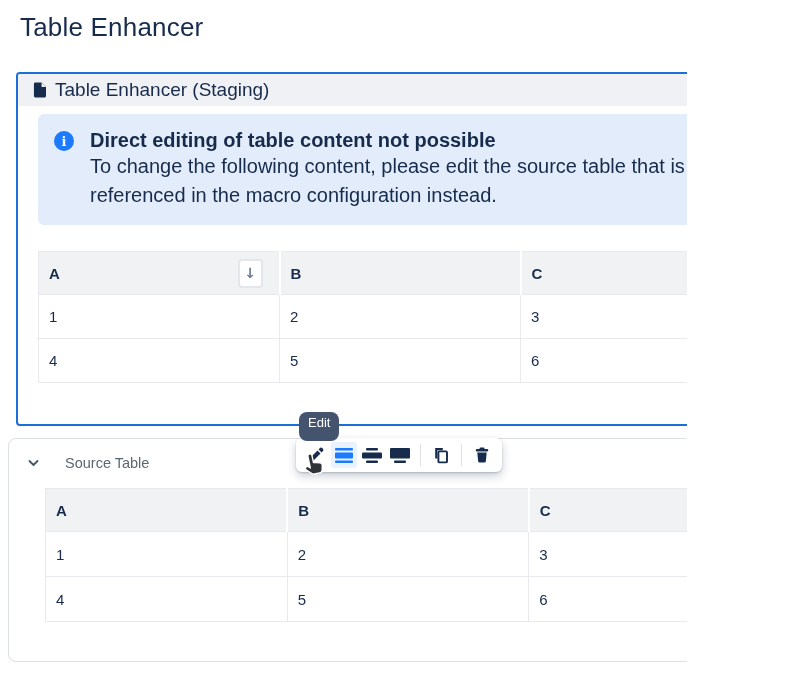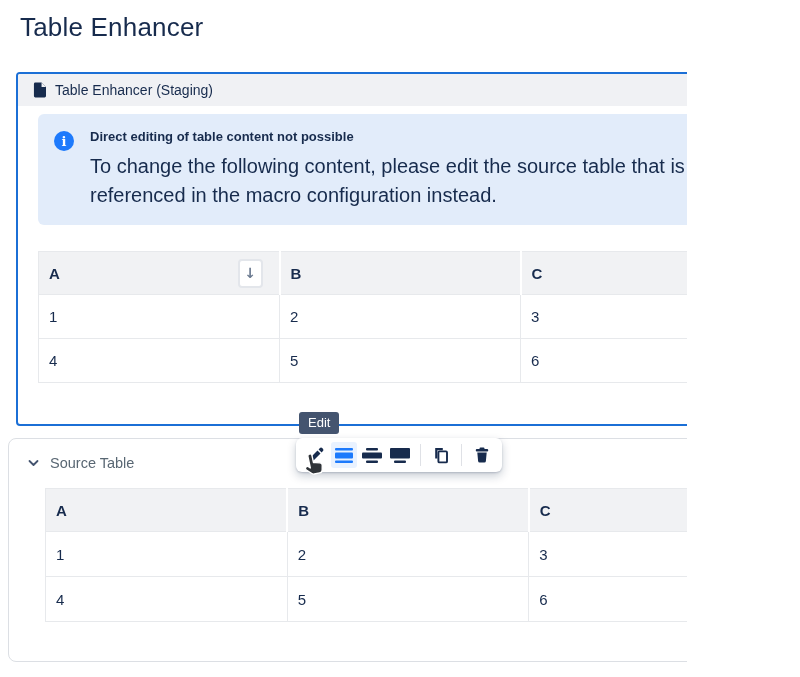--- a/index.html
+++ b/index.html
@@ -12,33 +12,33 @@
     position:absolute; left:20px; top:12px;
     font-size:26px; font-weight:500; color:#172B4D; letter-spacing:.2px;
   }
   
   .staging-panel {
     position:absolute; left:16px; top:72px; width:768px; height:354px;
     border:2px solid #1B6FD6; border-radius:4px; background:#fff; overflow:hidden;
   }
   .panel-header {
     height:32px; background:#F0F1F4; display:flex; align-items:center; gap:9px;
-    padding-left:15px; font-size:14px; color:#172B4D;
+    padding-left:15px; font-size:19px; color:#172B4D;
   }
   .panel-body { padding:8px 20px 0 20px; }
   .info-banner {
     background:#E2ECFA; border-radius:6px; padding:15px 16px 15px 16px;
     display:flex; gap:16px; align-items:flex-start;
   }
   .info-circle {
     width:20px; height:20px; border-radius:50%; background:#1D7AFC; flex:0 0 20px;
     color:#fff; font-size:13px; font-weight:700; display:flex; align-items:center;
     justify-content:center; font-family:"DejaVu Serif",serif; margin-top:2px;
   }
-  .banner-title { font-size:13px; font-weight:700; color:#172B4D; margin-bottom:8px; }
+  .banner-title { font-size:20px; font-weight:700; color:#172B4D; }
   .banner-body { font-size:20px; color:#172B4D; line-height:1.45; max-width:625px; }
   
   table.data-table { width:100%; border-collapse:collapse; font-size:15px; table-layout:fixed; }
   .data-table th {
     background:#F1F2F4; text-align:left; font-weight:700; color:#172B4D;
     height:43px; padding:0 10px; border:2px solid #fff;
     border-top:1px solid #E7E9EC; border-bottom:1px solid #E7E9EC;
   }
   .data-table th:first-child { border-left:1px solid #E7E9EC; }
   .data-table th:last-child  { border-right:1px solid #E7E9EC; }
@@ -48,42 +48,42 @@
   .th-flex { display:flex; align-items:center; justify-content:space-between; }
   .sort-btn {
     width:25px; height:29px; background:#fff; border:2px solid #E3E6EB; border-radius:4px;
     display:flex; align-items:center; justify-content:center; cursor:pointer;
     color:#6B7A90; font-size:14px; font-family:"DejaVu Sans",sans-serif; margin-right:6px;
   }
   .staging-panel .panel-body table { margin-top:26px; }
   
   .edit-tooltip {
     position:absolute; left:299px; top:412px; z-index:5;
-    background:#44546F; color:#fff; font-size:13px; padding:3px 9px 4px; border-radius:3px;
+    background:#44546F; color:#fff; font-size:13px; padding:3px 9px 11px; border-radius:8px;
   }
   .macro-toolbar {
     position:absolute; left:296px; top:438px; height:34px; z-index:4;
     background:#fff; border-radius:6px; display:flex; align-items:center;
     padding:0 7px; gap:2px;
     box-shadow:0 1px 2px rgba(9,30,66,.18), 0 4px 10px rgba(9,30,66,.22);
   }
   .tb-btn {
     width:26px; height:26px; border:none; background:transparent; border-radius:3px;
     display:flex; align-items:center; justify-content:center; cursor:pointer; padding:0;
   }
   .tb-btn.selected { background:#E9F2FF; }
   .tb-sep { width:1px; height:22px; background:#DFE1E6; margin:0 5px; }
   .cursor-icon { position:absolute; left:303px; top:452px; z-index:6; transform:rotate(-12deg); }
   
   .source-panel {
     position:absolute; left:8px; top:438px; width:782px; height:224px;
     border:1px solid #DCDFE4; border-radius:8px; background:#fff;
   }
   .source-header {
-    display:flex; align-items:center; gap:11px; padding:16px 0 0 19px;
+    display:flex; align-items:center; gap:26px; padding:16px 0 0 19px;
     font-size:14.5px; color:#596773; cursor:pointer; width:max-content;
   }
   .source-body { padding:17px 18px 0 36px; }
   .source-body .data-table td { height:45px; }
   .icon-svg { display:block; }
 </style>
 </head>
 <body>
 
 <div class="page">

